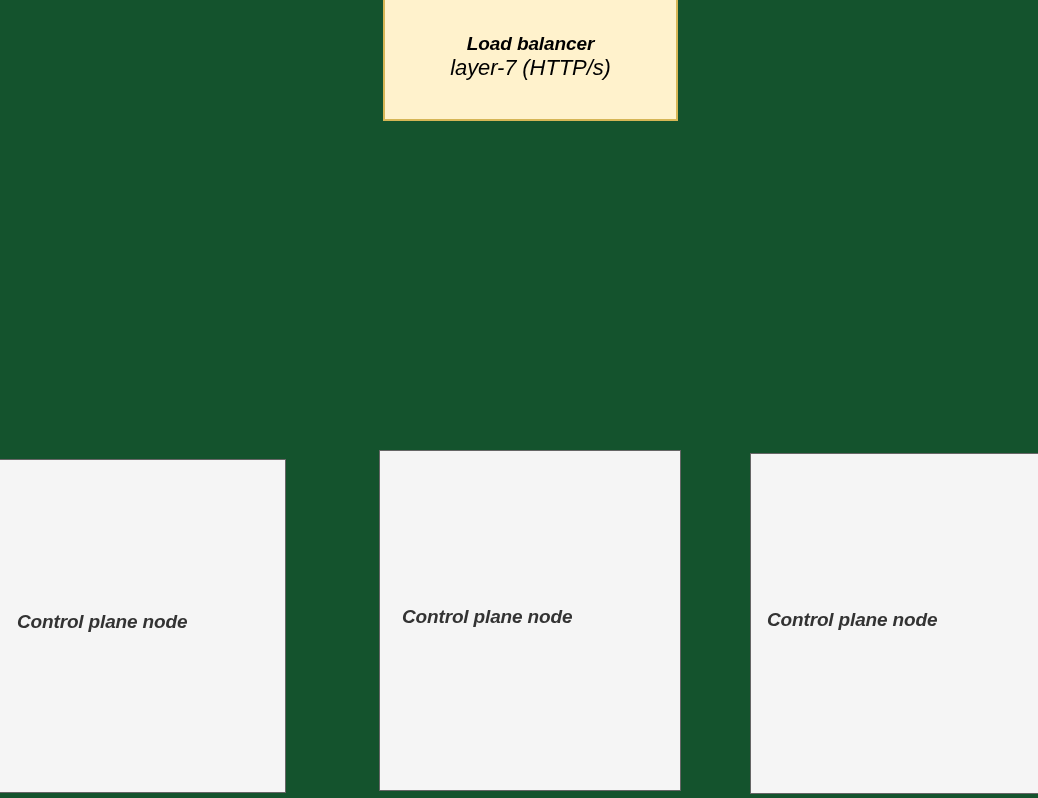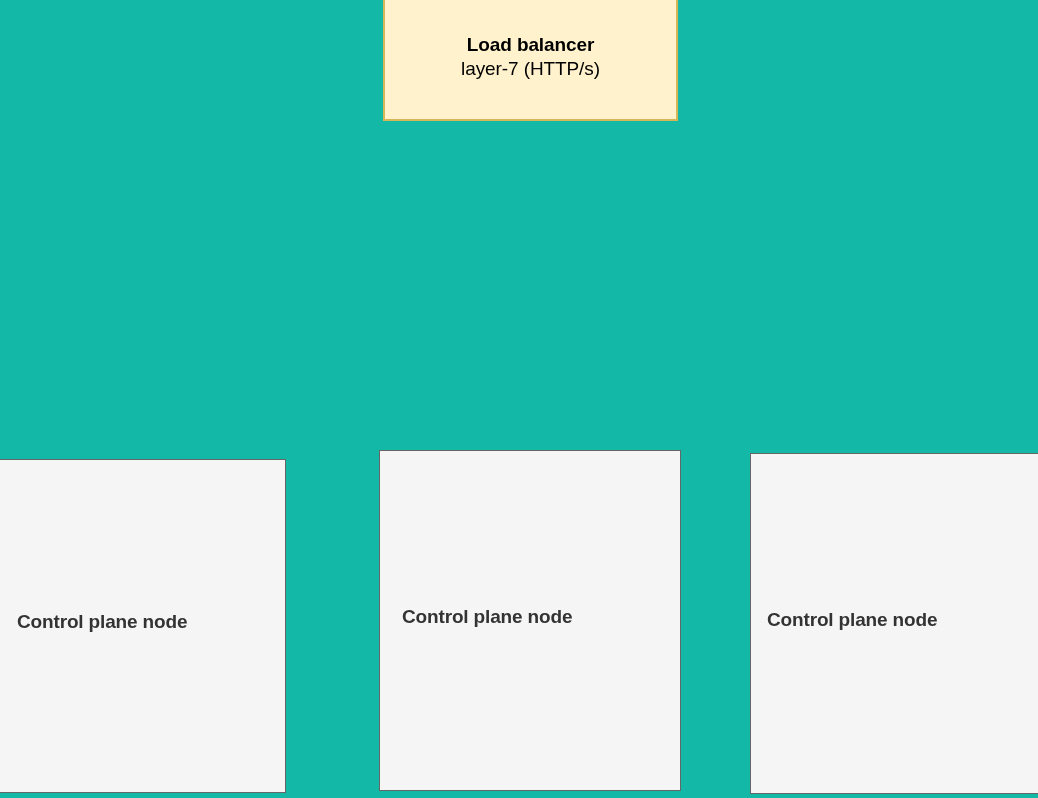--- a/index.html
+++ b/index.html
@@ -4,23 +4,24 @@
 <style>
   html, body {
     margin: 0;
     padding: 0;
     background: #000000;
   }
   #canvas {
     position: relative;
     width: 1038px;
     height: 798px;
-    background: #14b8a6;
+    background: #14532d;
     overflow: hidden;
     font-family: "Liberation Sans", sans-serif;
+    font-style: italic;
   }
 
   
   .lb-node {
     position: absolute;
     left: 383px;
     top: -8px;
     width: 295px;
     height: 129px;
     box-sizing: border-box;
@@ -33,21 +34,21 @@
     text-align: center;
     line-height: 1.22;
   }
   .lb-title {
     font-size: 19px;
     font-weight: bold;
     color: #000000;
     letter-spacing: -0.1px;
   }
   .lb-subtitle {
-    font-size: 19px;
+    font-size: 22px;
     font-weight: normal;
     color: #000000;
     letter-spacing: -0.1px;
   }
 
   
   .cp-node {
     position: absolute;
     box-sizing: border-box;
     background: #F5F5F5;

